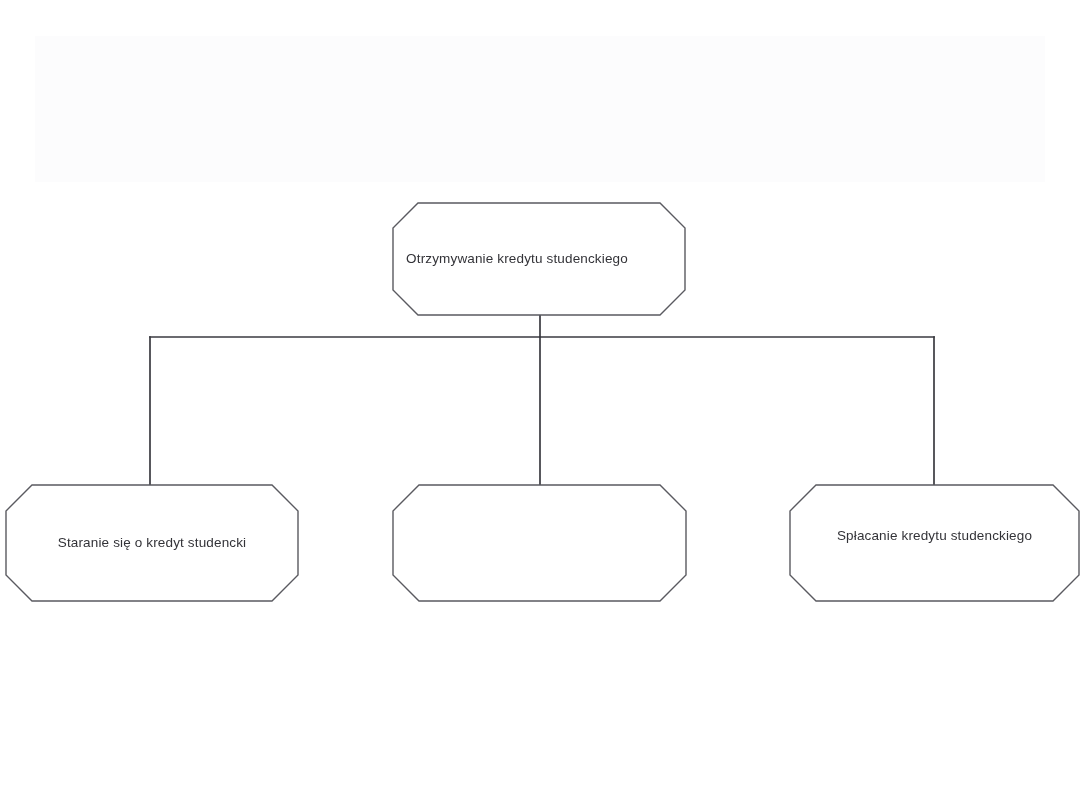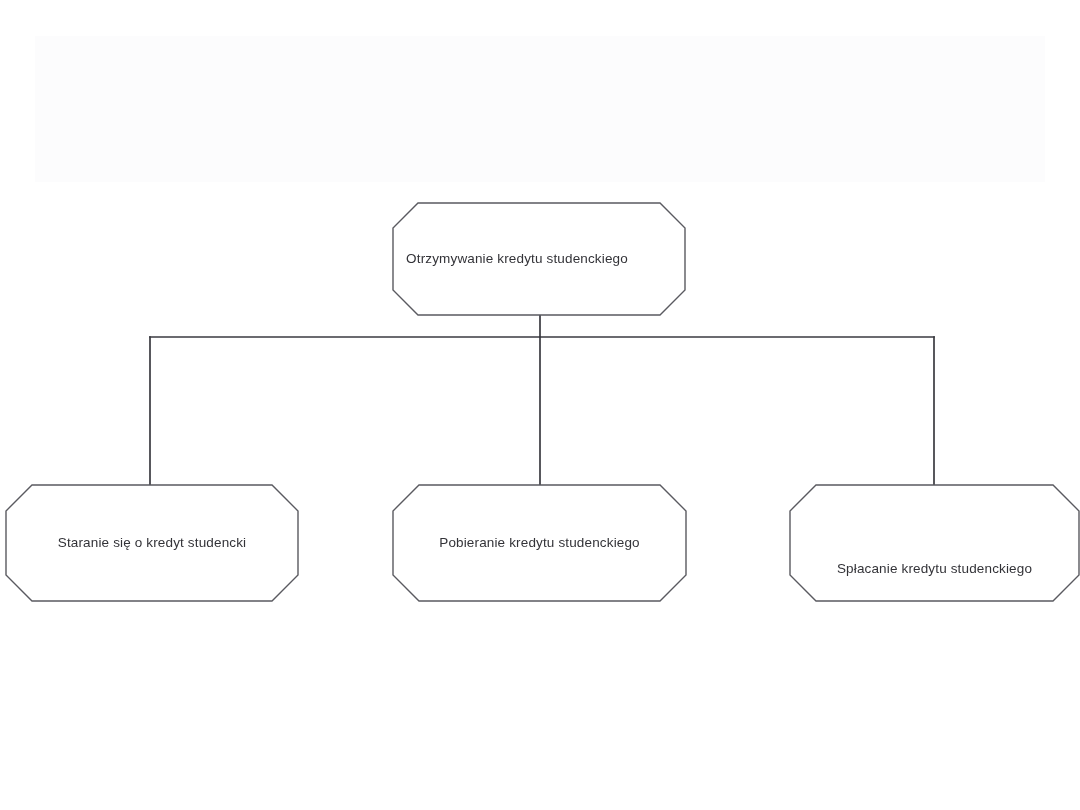--- a/index.html
+++ b/index.html
@@ -59,21 +59,21 @@
     color: #333338;
     font-size: 13.5px;
     line-height: 20px;
     letter-spacing: 0.15px;
     font-family: "Liberation Sans", sans-serif;
     pointer-events: none;
   }
   #label-root   { left: 393px; top: 203px; width: 248px; height: 112px; }
   #label-left   { left: 6px;   top: 485px; width: 292px; height: 116px; }
   #label-middle { left: 393px; top: 485px; width: 293px; height: 116px; }
-  #label-right  { left: 790px; top: 511px; width: 289px; height: 116px; }
+  #label-right  { left: 790px; top: 478px; width: 289px; height: 116px; }
 </style>
 </head>
 <body>
 
 <div id="canvas">
 
   <div id="top-panel"></div>
 
   <svg id="diagram-svg" viewBox="0 0 1080 810">
 
@@ -93,17 +93,16 @@
 
     <polygon class="node-shape" points="419,485 660,485 686,511 686,575 660,601 419,601 393,575 393,511"></polygon>
 
     <polygon class="node-shape" points="816,485 1053,485 1079,511 1079,575 1053,601 816,601 790,575 790,511"></polygon>
   </svg>
 
   <div class="node-label" id="label-root">Otrzymywanie kredytu studenckiego</div>
 
   <div class="node-label" id="label-left">Staranie się o kredyt studencki</div>
 
-  <div class="node-label" id="label-middle">Pobieranie kredytu studenckiego</div>
 
   <div class="node-label" id="label-right">Spłacanie kredytu studenckiego</div>
 
 </div>
 
 </body></html>

